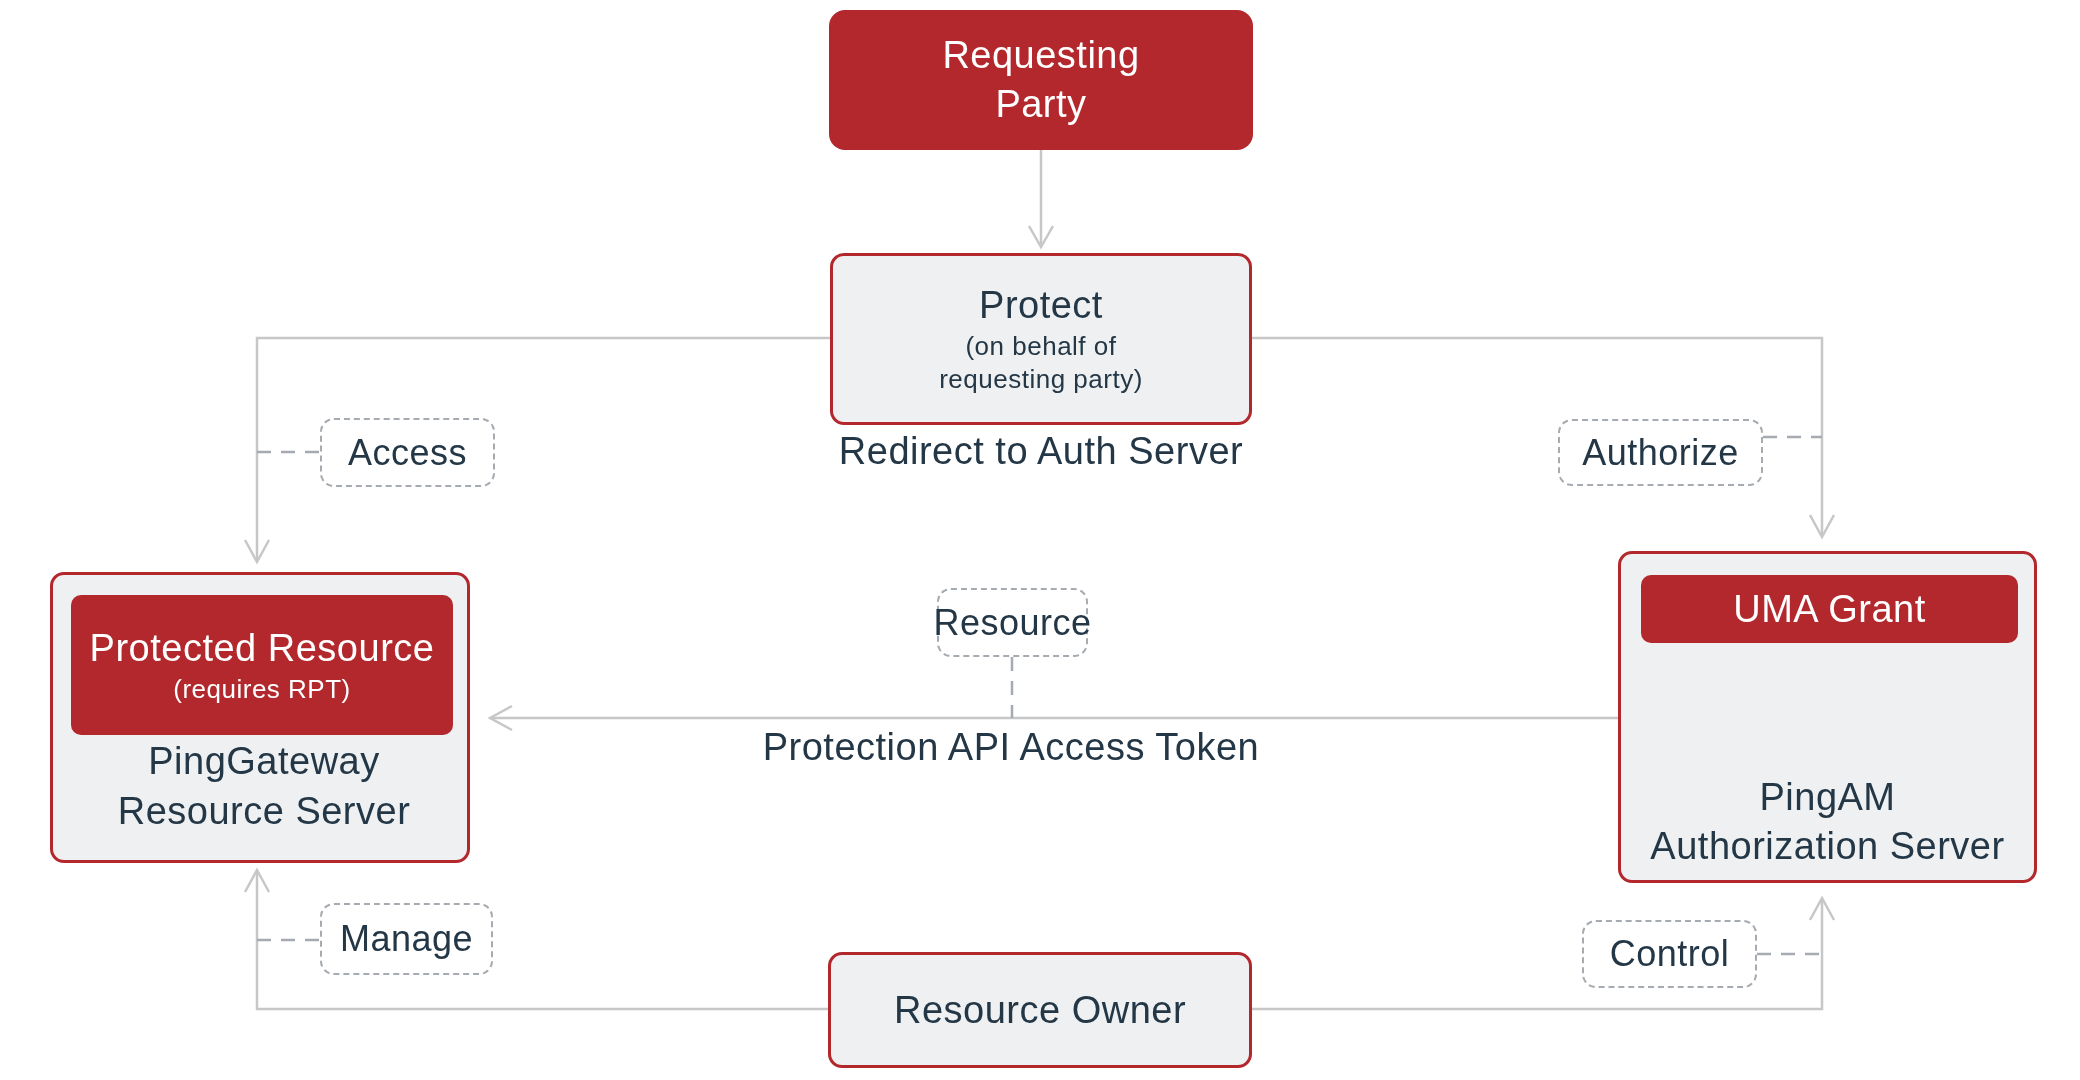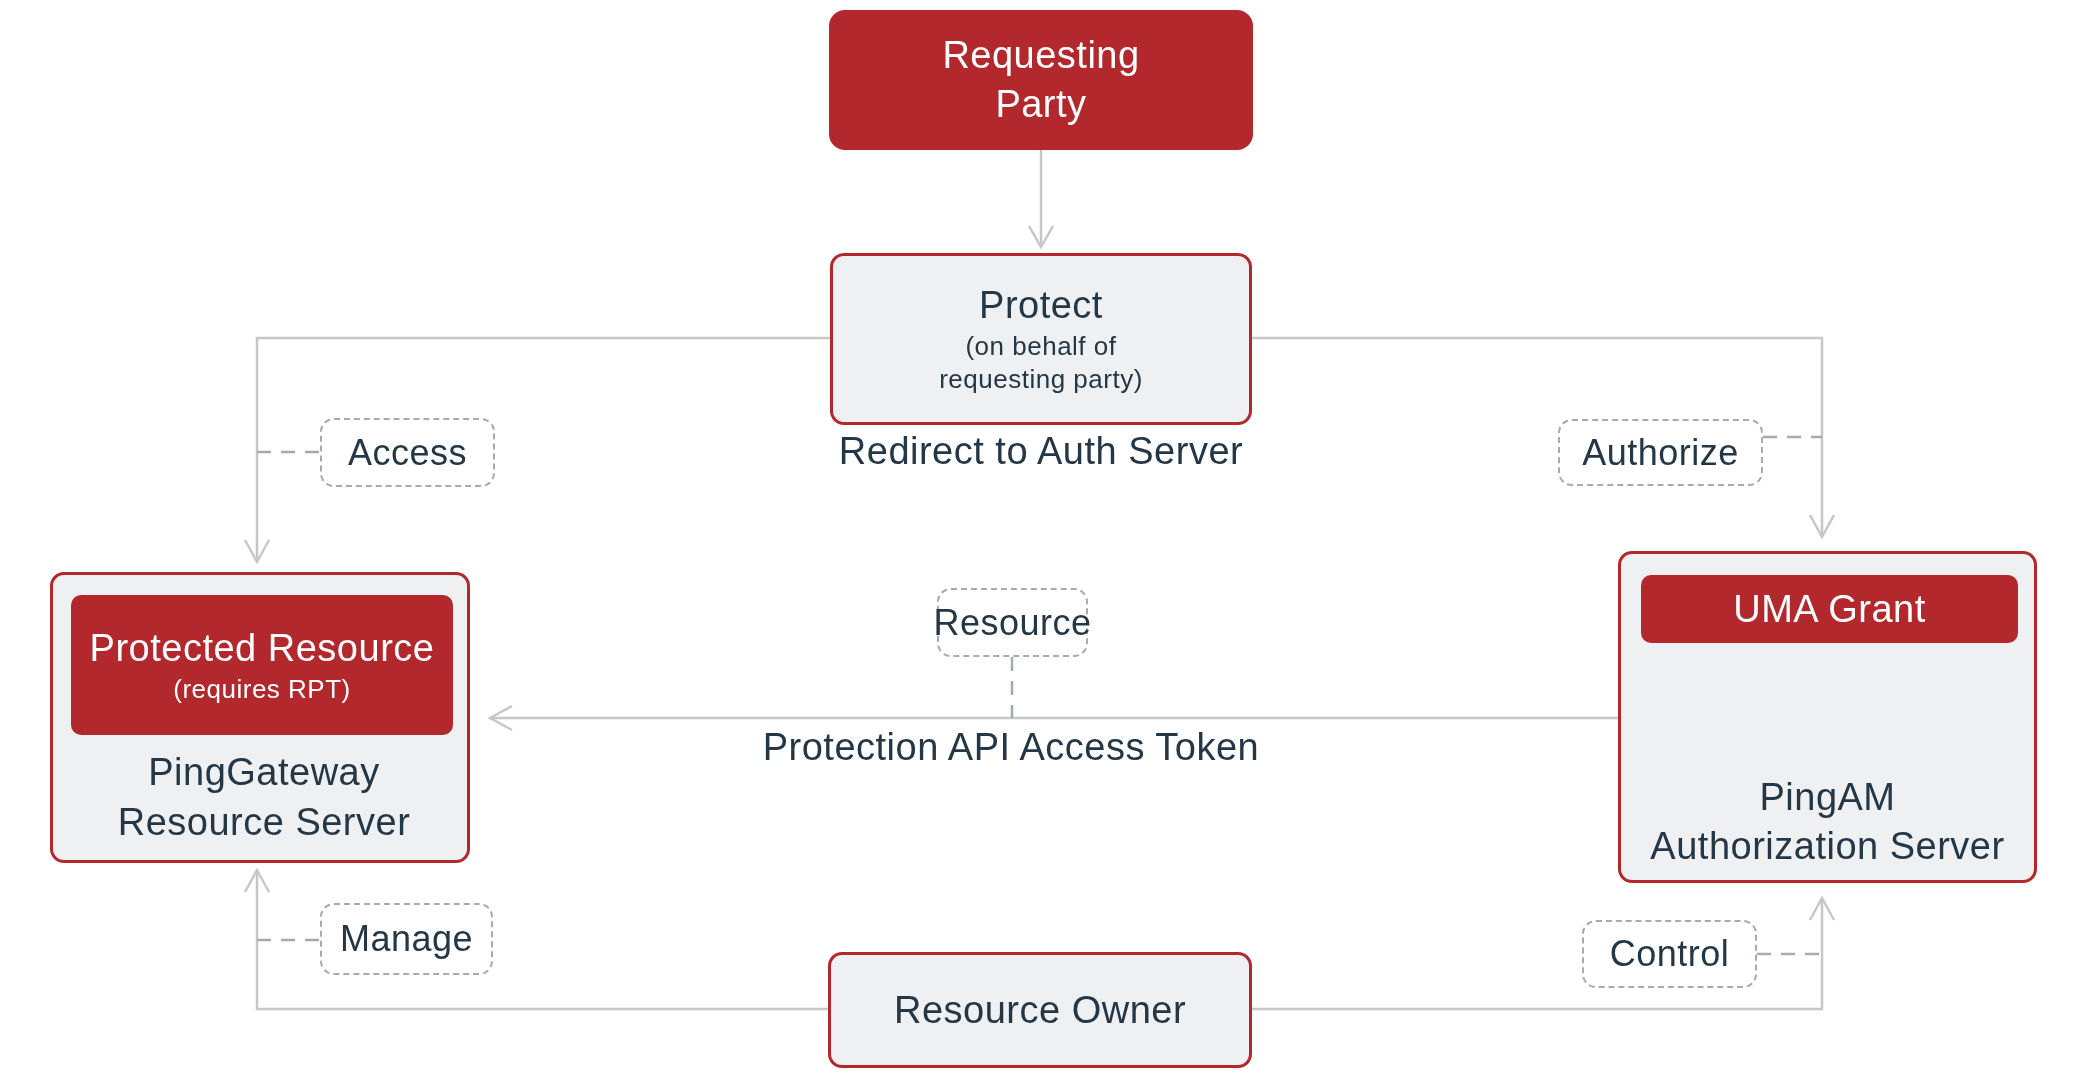--- a/index.html
+++ b/index.html
@@ -103,21 +103,21 @@
 
   <div class="badge" style="left:320px;top:903px;width:173px;height:72px;">Manage</div>
 
   <div class="badge" style="left:1582px;top:920px;width:175px;height:68px;">Control</div>
 
   <div class="node gray" style="left:50px;top:572px;width:420px;height:291px;justify-content:flex-start;">
     <div class="inner-red" style="left:18px;top:20px;width:382px;height:140px;">
       <div class="title">Protected Resource</div>
       <div class="subtitle">(requires RPT)</div>
     </div>
-    <div class="server-title multiline" style="top:165px;height:115px;padding-left:8px;">PingGateway
+    <div class="server-title multiline" style="top:154px;height:115px;padding-left:8px;">PingGateway
 Resource Server</div>
   </div>
 
   <div class="node gray" style="left:1618px;top:551px;width:419px;height:332px;justify-content:flex-start;">
     <div class="inner-red" style="left:20px;top:21px;width:377px;height:68px;">
       <div class="title">UMA Grant</div>
     </div>
     <div class="server-title multiline" style="top:218px;height:100px;">PingAM
 Authorization Server</div>
   </div>

